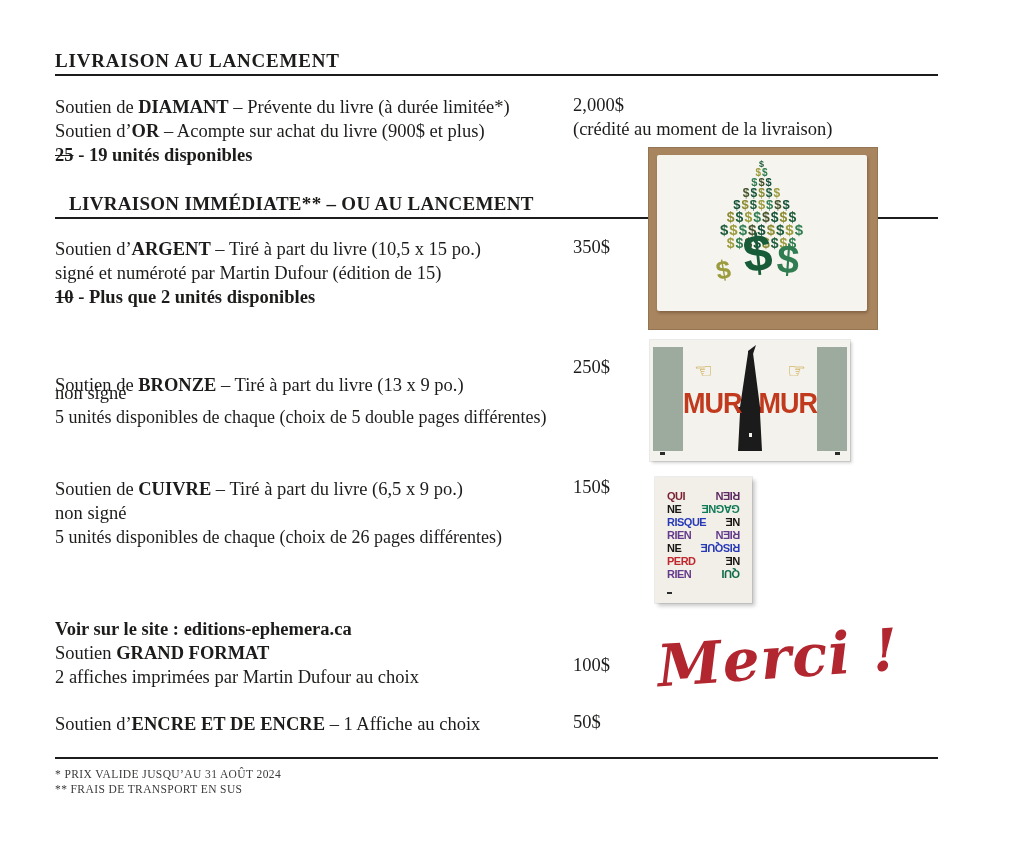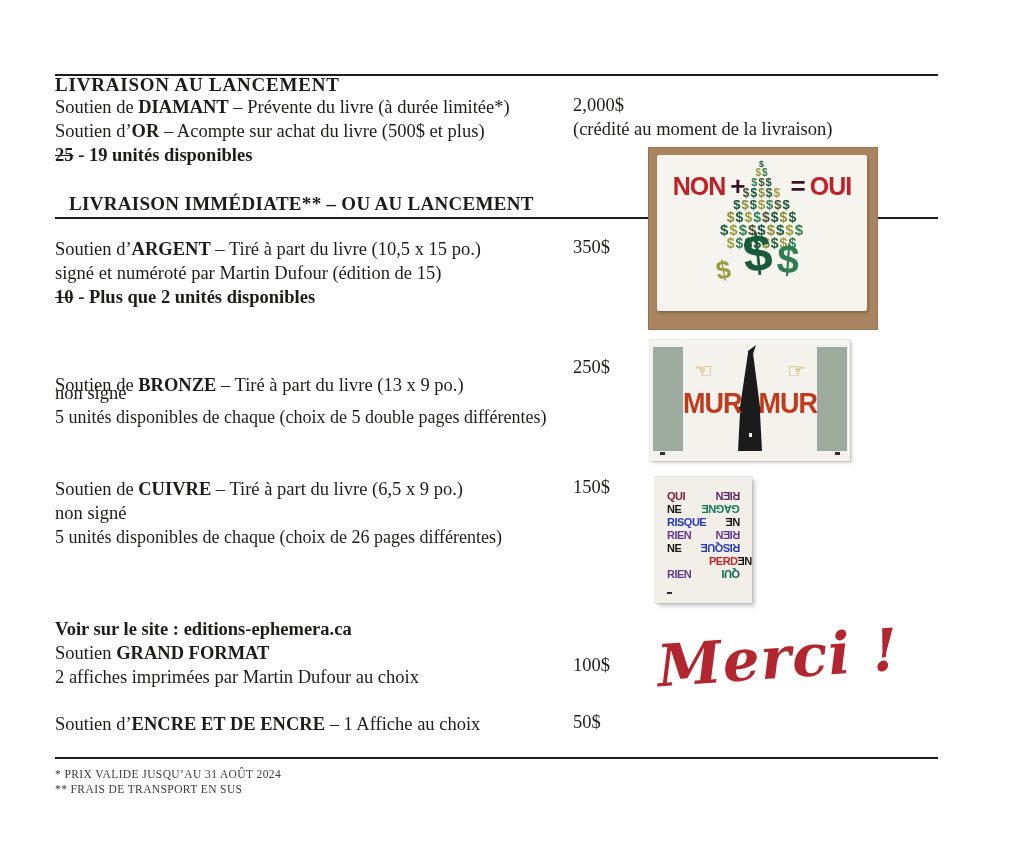--- a/index.html
+++ b/index.html
@@ -51,48 +51,41 @@
   #art-qui .mark{position:absolute;left:12px;bottom:9px;width:5px;height:2px;background:#2b2b2b;}
 
   
   #merci{position:absolute;left:648px;top:624px;width:260px;text-align:center;
     font-family:"DejaVu Serif","Liberation Serif",serif;font-style:italic;font-weight:600;
     font-size:58px;color:#b2262f;transform:rotate(-4deg);letter-spacing:1px;white-space:nowrap;}
 </style>
 </head>
 <body>
 
-<div class="hdr" style="left:55px;top:50px;margin-top:24px;">LIVRAISON AU LANCEMENT</div>
+<div class="hdr" style="left:55px;top:50px;">LIVRAISON AU LANCEMENT</div>
 <div class="rule" style="left:55px;top:74px;width:883px;"></div>
 
 <div class="line" style="left:55px;top:95px;"><span>Soutien de </span><span class="b">DIAMANT</span><span> – Prévente du livre (à durée limitée*)</span></div>
 <div class="price" style="left:573px;top:95px;">2,000$</div>
 
-<div class="line" style="left:55px;top:119px;"><span>Soutien d’</span><span class="b">OR</span><span> – Acompte sur achat du livre (500$ et plus)</span></div>
+<div class="line" style="left:55px;top:119px;"><span>Soutien d’</span><span class="b">OR</span><span> – Acompte sur achat du livre (900$ et plus)</span></div>
 <div class="price" style="left:573px;top:119px;">(crédité au moment de la livraison)</div>
 
 <div class="line b" style="left:55px;top:143px;"><span class="strike">25</span><span> - 19 unités disponibles</span></div>
 
 <div class="hdr" style="left:69px;top:193px;letter-spacing:.3px;text-align:center;">LIVRAISON IMMÉDIATE** – OU AU LANCEMENT</div>
 <div class="rule" style="left:55px;top:217px;width:883px;"></div>
 
 <div class="line" style="left:55px;top:237px;"><span>Soutien d’</span><span class="b">ARGENT</span><span> – Tiré à part du livre (10,5 x 15 po.)</span></div>
 <div class="price" style="left:573px;top:237px;">350$</div>
 <div class="line" style="left:55px;top:261px;">signé et numéroté par Martin Dufour (édition de 15)</div>
 <div class="line b" style="left:55px;top:285px;"><span class="strike">10</span><span> - Plus que 2 unités disponibles</span></div>
 
 <div class="art" id="art-nonoui">
   <div class="paper">
-    <div class="eq">
-      <span class="red">NON</span>
-      <span class="dark">+</span>
-      <span class="gap"></span>
-      <span class="dark">=</span>
-      <span class="red">OUI</span>
-    </div>
     <div class="pile">
         <div class="prow" style="font-size: 9px;"><span style="color: rgb(30, 92, 59);">$</span></div>
         <div class="prow" style="font-size: 10px;"><span style="color: rgb(154, 156, 61);">$</span><span style="color: rgb(47, 125, 80);">$</span></div>
         <div class="prow" style="font-size: 11px;"><span style="color: rgb(47, 125, 80);">$</span><span style="color: rgb(68, 83, 42);">$</span><span style="color: rgb(21, 82, 56);">$</span></div>
         <div class="prow" style="font-size: 12px;"><span style="color: rgb(68, 83, 42);">$</span><span style="color: rgb(21, 82, 56);">$</span><span style="color: rgb(138, 140, 51);">$</span><span style="color: rgb(30, 92, 59);">$</span><span style="color: rgb(154, 156, 61);">$</span></div>
         <div class="prow" style="font-size: 13px;"><span style="color: rgb(21, 82, 56);">$</span><span style="color: rgb(138, 140, 51);">$</span><span style="color: rgb(30, 92, 59);">$</span><span style="color: rgb(154, 156, 61);">$</span><span style="color: rgb(47, 125, 80);">$</span><span style="color: rgb(68, 83, 42);">$</span><span style="color: rgb(21, 82, 56);">$</span></div>
         <div class="prow" style="font-size: 14px;"><span style="color: rgb(138, 140, 51);">$</span><span style="color: rgb(30, 92, 59);">$</span><span style="color: rgb(154, 156, 61);">$</span><span style="color: rgb(47, 125, 80);">$</span><span style="color: rgb(68, 83, 42);">$</span><span style="color: rgb(21, 82, 56);">$</span><span style="color: rgb(138, 140, 51);">$</span><span style="color: rgb(30, 92, 59);">$</span></div>
         <div class="prow" style="font-size: 15px;"><span style="color: rgb(30, 92, 59);">$</span><span style="color: rgb(154, 156, 61);">$</span><span style="color: rgb(47, 125, 80);">$</span><span style="color: rgb(68, 83, 42);">$</span><span style="color: rgb(21, 82, 56);">$</span><span style="color: rgb(138, 140, 51);">$</span><span style="color: rgb(30, 92, 59);">$</span><span style="color: rgb(154, 156, 61);">$</span><span style="color: rgb(47, 125, 80);">$</span></div>
         <div class="prow" style="font-size: 14px;"><span style="color: rgb(154, 156, 61);">$</span><span style="color: rgb(47, 125, 80);">$</span><span style="color: rgb(68, 83, 42);">$</span><span style="color: rgb(21, 82, 56);">$</span><span style="color: rgb(138, 140, 51);">$</span><span style="color: rgb(30, 92, 59);">$</span><span style="color: rgb(154, 156, 61);">$</span><span style="color: rgb(47, 125, 80);">$</span></div>
       </div>
@@ -146,21 +139,21 @@
       </div>
       <div class="qrow">
         <span style="color: rgb(100, 58, 140);">RIEN</span>
         <span class="flip" style="color: rgb(100, 58, 140);">RIEN</span>
       </div>
       <div class="qrow">
         <span style="color: rgb(23, 21, 19);">NE</span>
         <span class="flip" style="color: rgb(40, 57, 184);">RISQUE</span>
       </div>
       <div class="qrow">
-        <span style="color: rgb(192, 39, 45); margin-left: 42px;">PERD</span>
+        <span style="color: rgb(192, 39, 45);">PERD</span>
         <span class="flip" style="color: rgb(23, 21, 19);">NE</span>
       </div>
       <div class="qrow">
         <span style="color: rgb(100, 58, 140);">RIEN</span>
         <span class="flip" style="color: rgb(16, 107, 74);">QUI</span>
       </div>
     </div>
   <div class="mark"></div>
 </div>
 

